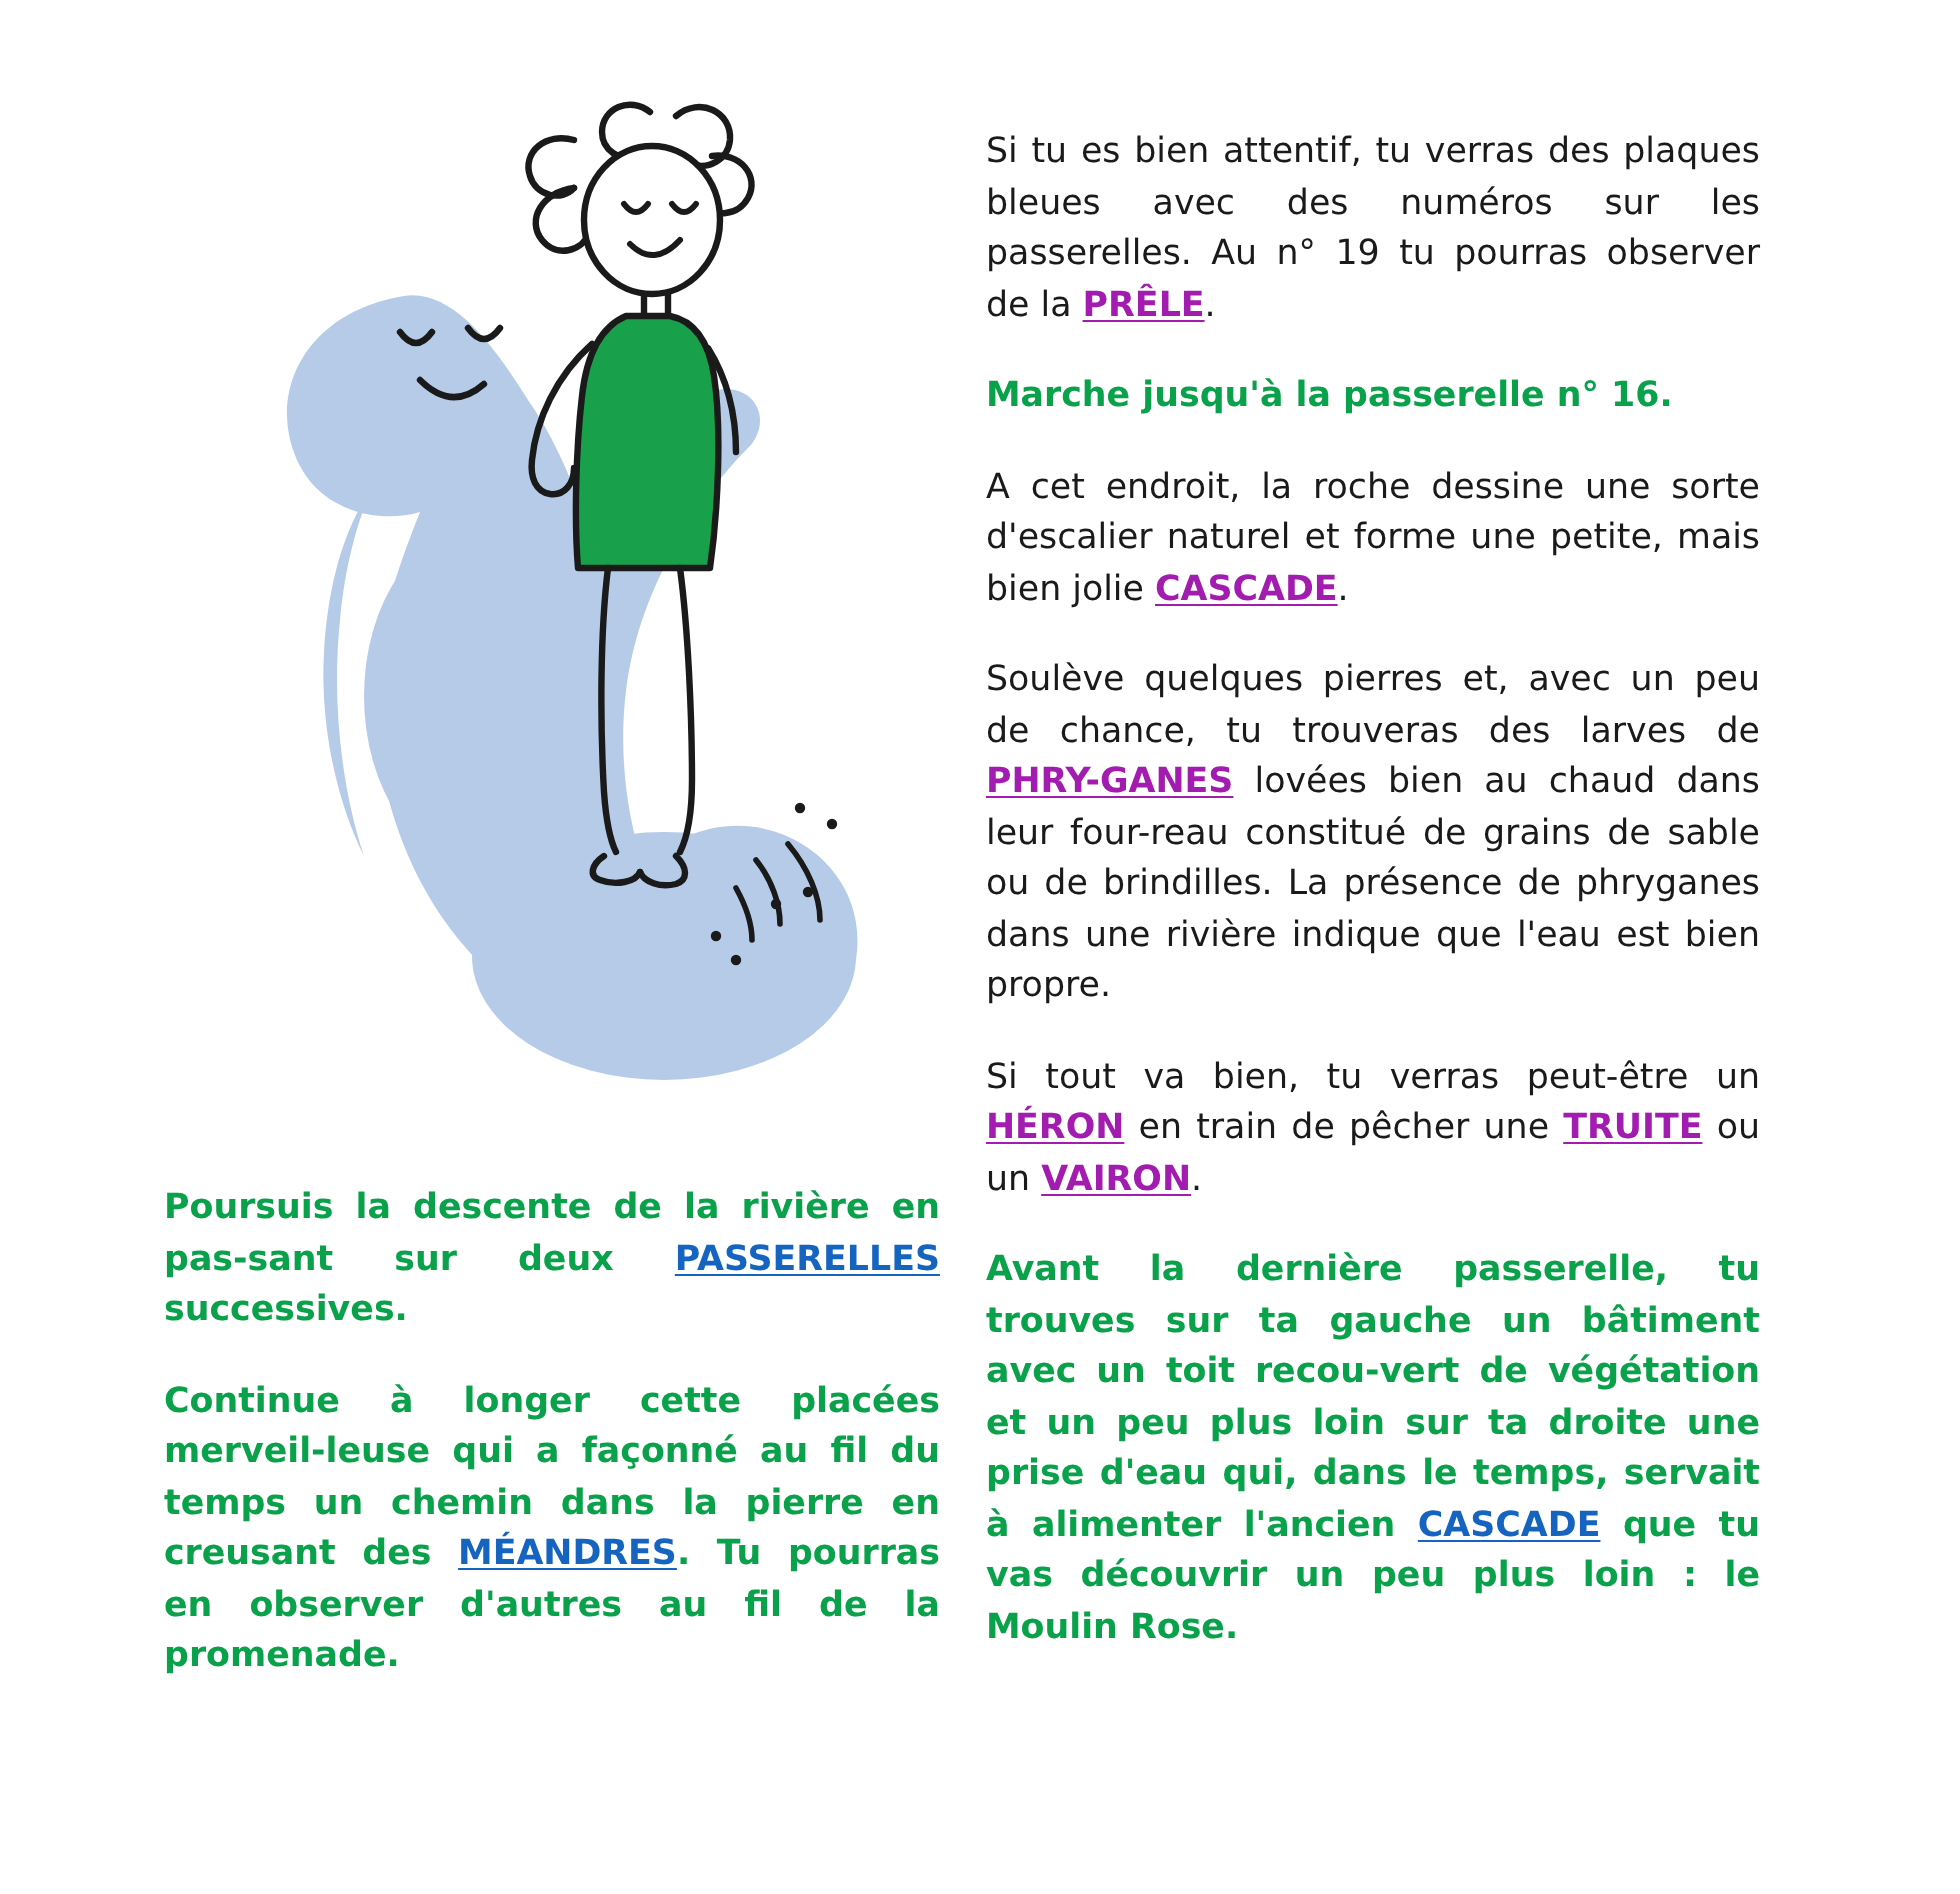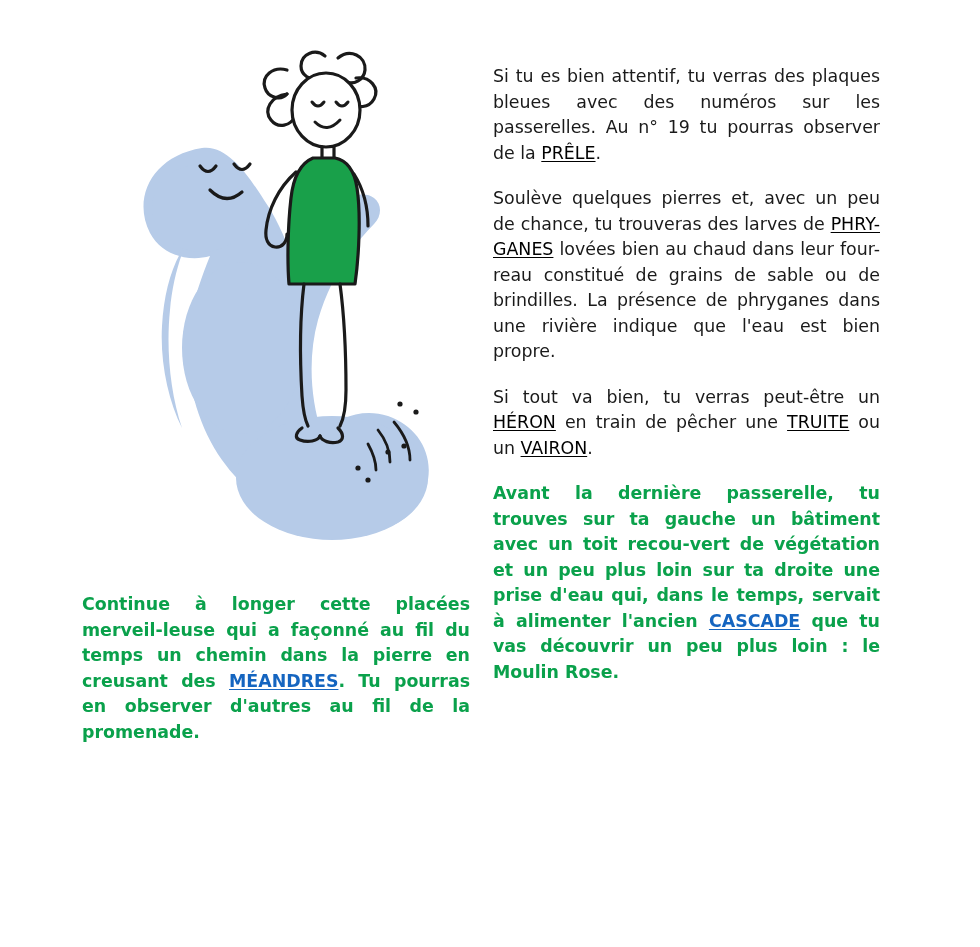--- a/index.html
+++ b/index.html
@@ -56,24 +56,24 @@
   p.green {
     color: #0aa14b;
     font-weight: bold;
   }
   p.black {
     color: #1a1a1a;
     font-weight: normal;
   }
 
   a.kw {
-    color: #000000;
+    color: #a21caf;
     text-decoration: underline;
     text-underline-offset: 2px;
-    font-weight: normal;
+    font-weight: bold;
   }
   p.green a.kw {
     color: #1565c0;
     font-weight: bold;
   }
 </style>
 </head>
 <body>
 
 <div class="page">
@@ -144,35 +144,44 @@
             <circle cx="334" cy="364" r="2.6"></circle>
             <circle cx="306" cy="404" r="2.6"></circle>
             <circle cx="322" cy="398" r="2.6"></circle>
             <circle cx="276" cy="420" r="2.6"></circle>
             <circle cx="286" cy="432" r="2.6"></circle>
           </g>
         </g>
       </svg>
     </div>
 
+    <p class="para green">
+      <span>Poursuis la descente de la rivière en pas-sant sur deux </span><a class="kw" href="#">PASSERELLES</a><span> successives.</span>
+    </p>
 
 
     <p class="para green">
       <span>Continue à longer cette placées merveil-leuse qui a façonné au fil du temps un chemin dans la pierre en creusant des </span><a class="kw" href="#">MÉANDRES</a><span>. Tu pourras en observer d'autres au fil de la promenade.</span>
     </p>
 
   </div>
 
   <div class="col-right">
 
     <p class="para black">
       <span>Si tu es bien attentif, tu verras des plaques bleues avec des numéros sur les passerelles. Au n° 19 tu pourras observer de la </span><a class="kw" href="#">PRÊLE</a><span>.</span>
     </p>
 
+    <p class="para green">
+      <span>Marche jusqu'à la passerelle n° 16.</span>
+    </p>
 
+    <p class="para black">
+      <span>A cet endroit, la roche dessine une sorte d'escalier naturel et forme une petite, mais bien jolie </span><a class="kw" href="#">CASCADE</a><span>.</span>
+    </p>
 
 
     <p class="para black">
       <span>Soulève quelques pierres et, avec un peu de chance, tu trouveras des larves de </span><a class="kw" href="#">PHRY-GANES</a><span> lovées bien au chaud dans leur four-reau constitué de grains de sable ou de brindilles. La présence de phryganes dans une rivière indique que l'eau est bien propre.</span>
     </p>
 
     <p class="para black">
       <span>Si tout va bien, tu verras peut-être un </span><a class="kw" href="#">HÉRON</a><span> en train de pêcher une </span><a class="kw" href="#">TRUITE</a><span> ou un </span><a class="kw" href="#">VAIRON</a><span>.</span>
     </p>
 

